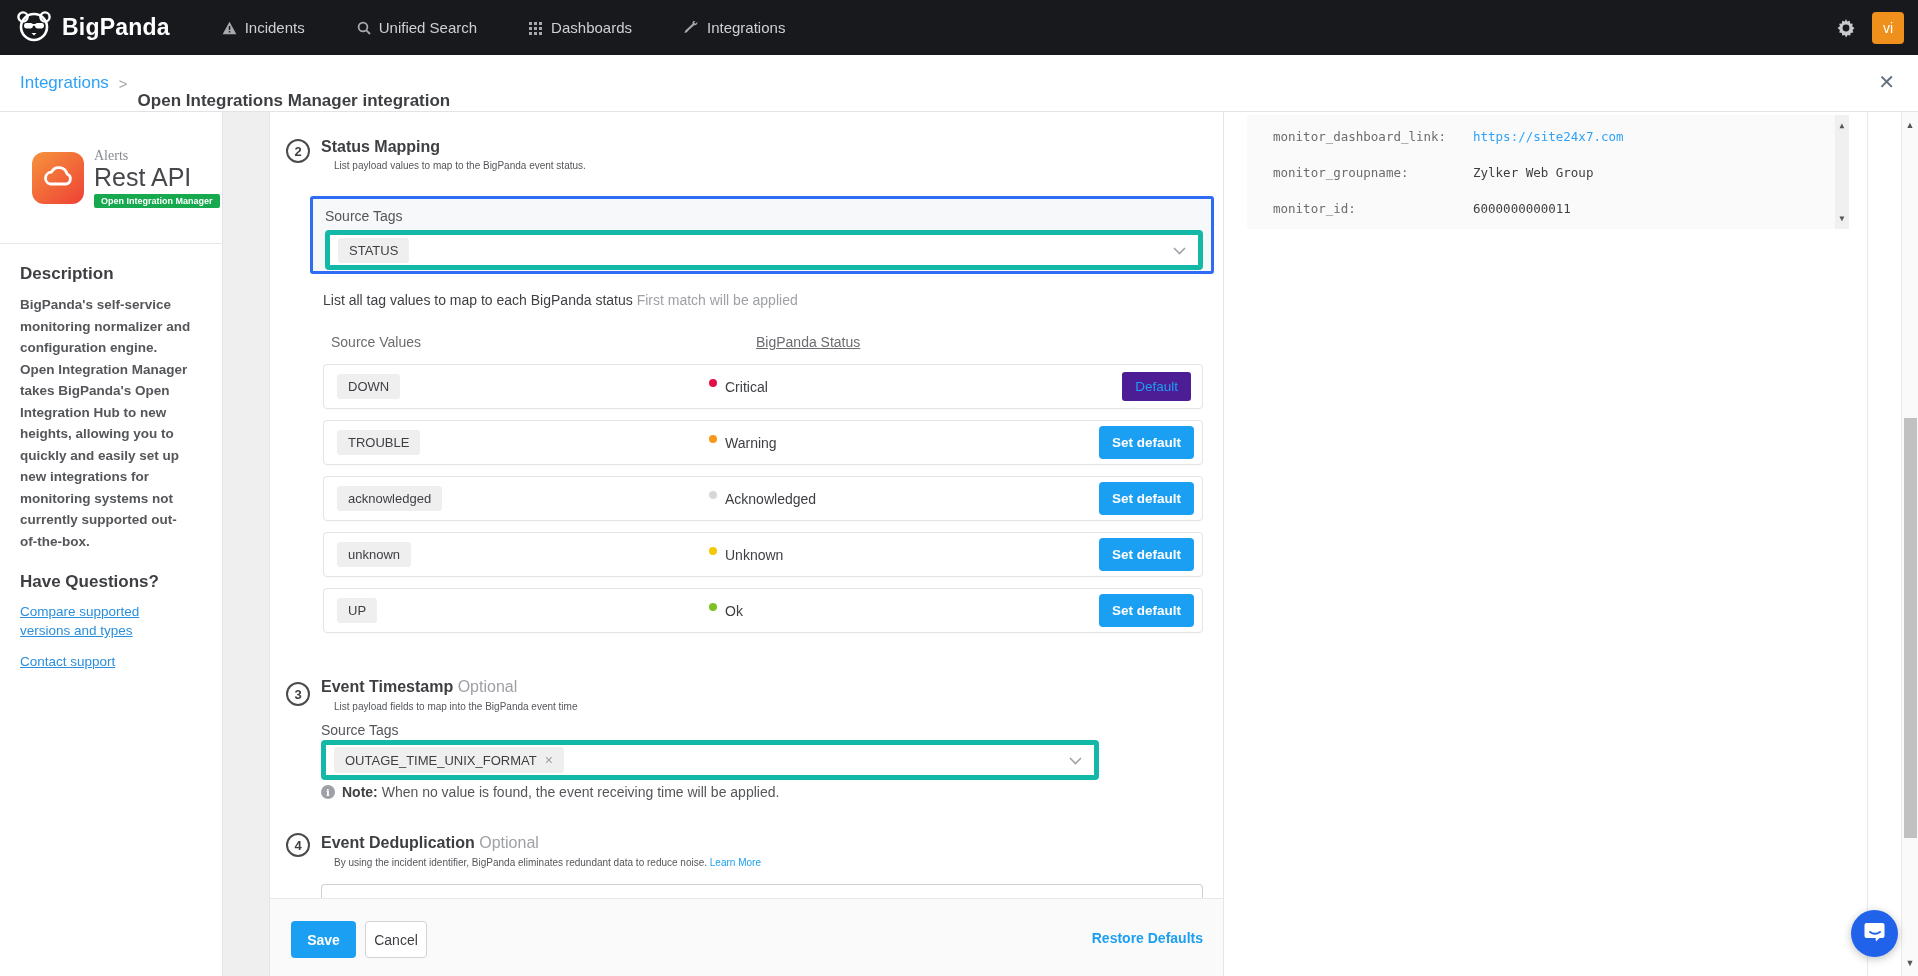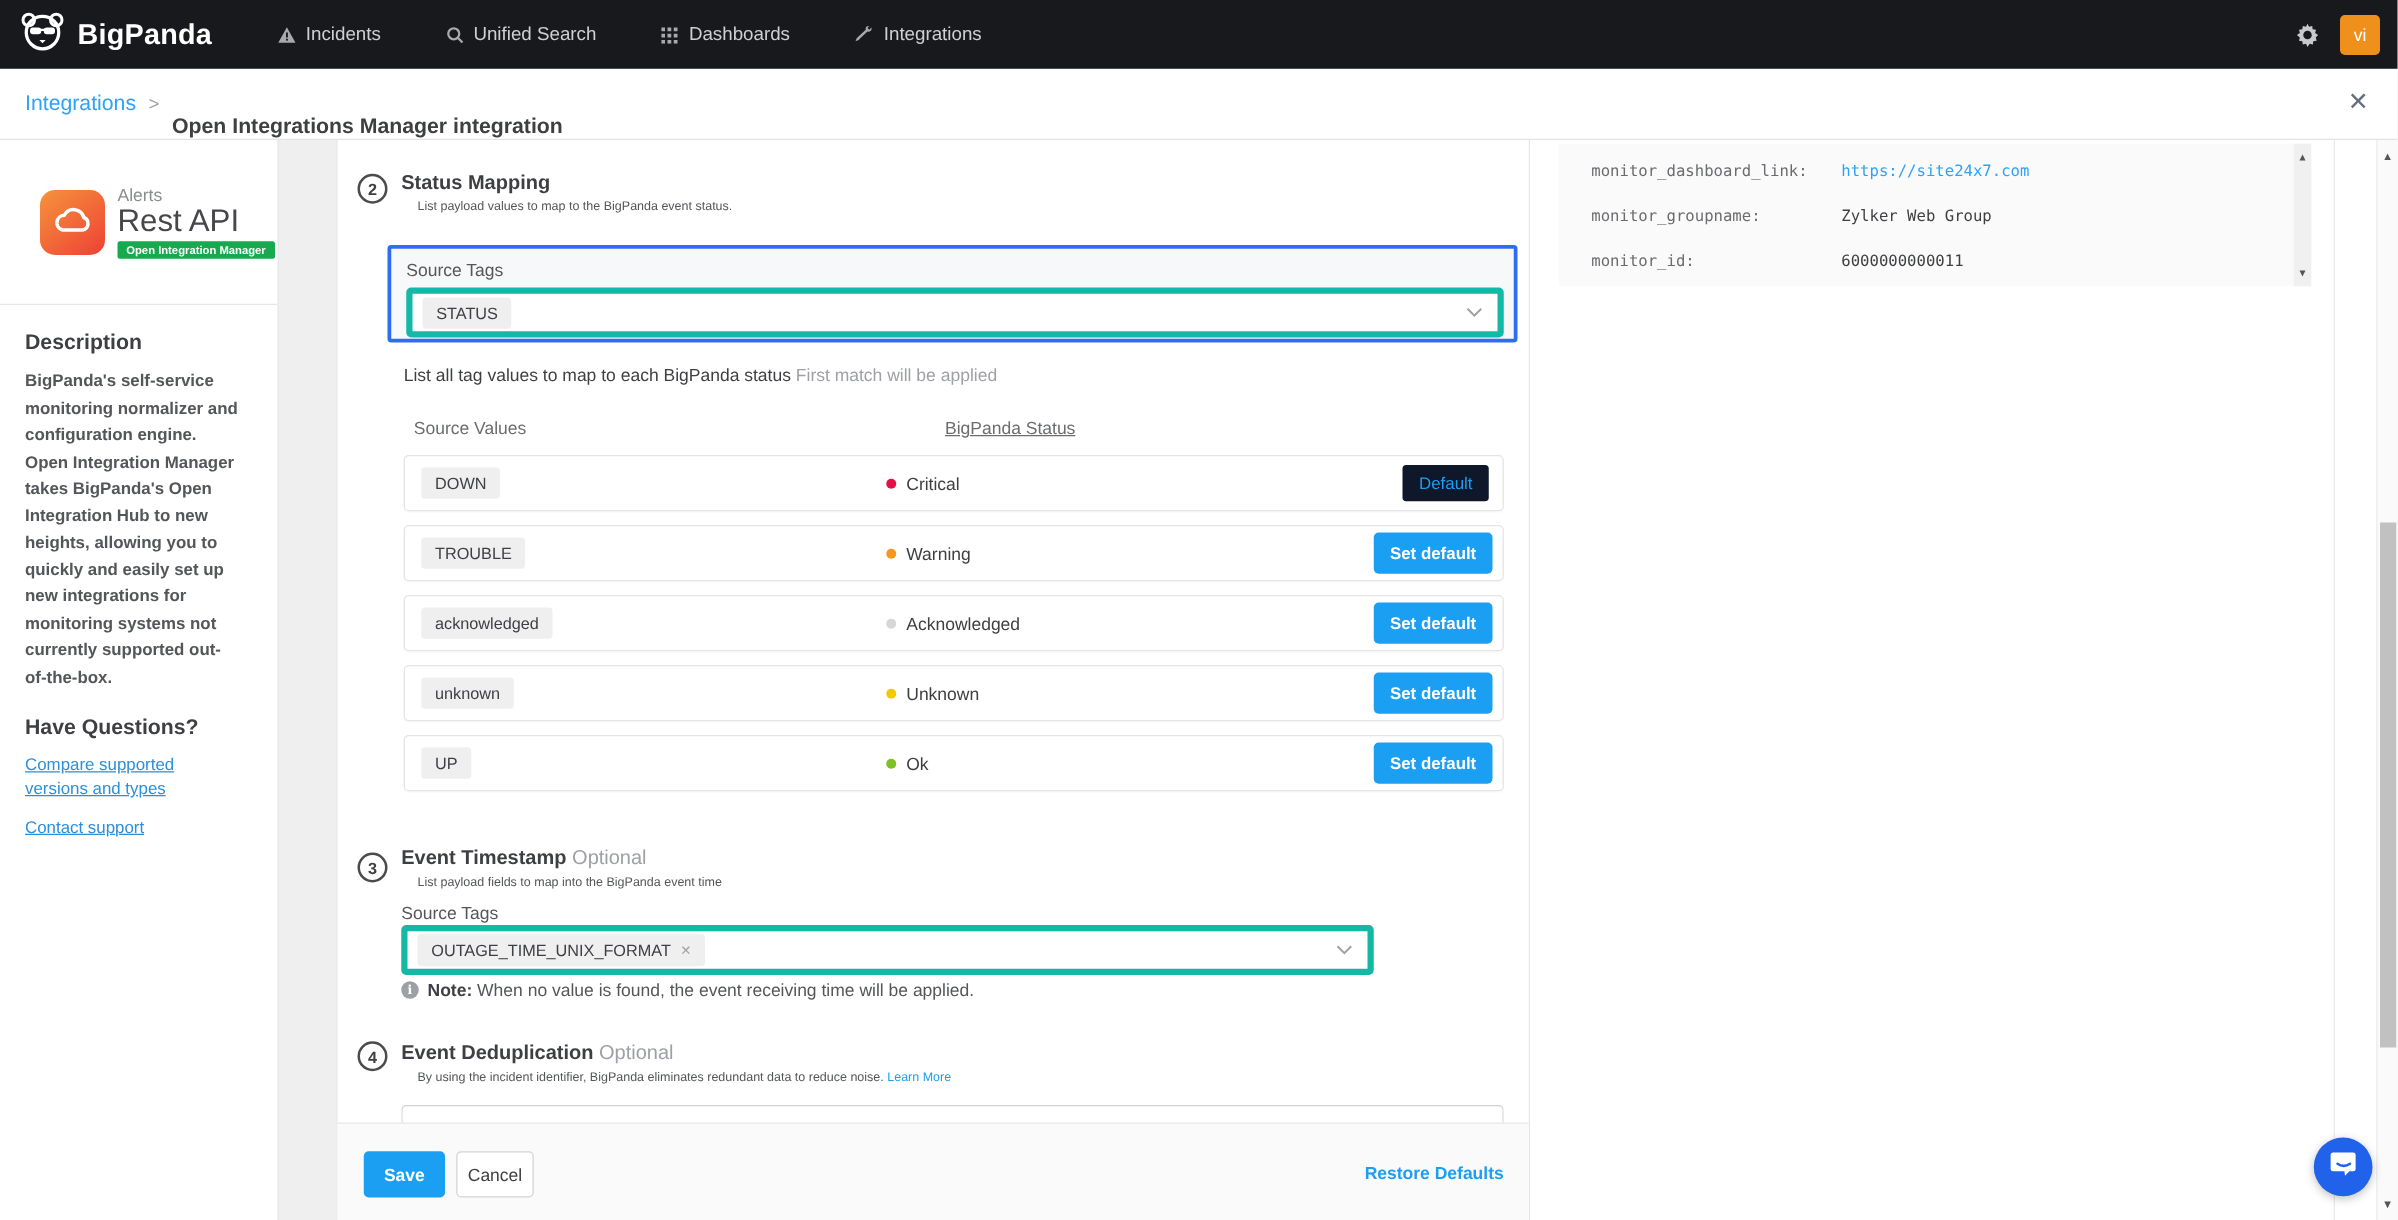--- a/index.html
+++ b/index.html
@@ -28,21 +28,21 @@
   .crumb-title { color:#3e3f42; font-size:17px; font-weight:bold;margin-top:35px; }
   .close-x { position:absolute; right:23px; top:17px; font-size:20px; color:#64707d; cursor:pointer; line-height:1; }
 
   
   .sidebar { position:absolute; left:0; top:112px; width:223px; height:864px; background:#fff;
     border-right:1px solid #e2e3e5; }
   .logo-block { height:132px; border-bottom:1px solid #e6e7e9; position:relative; }
   .logo-sq { position:absolute; left:32px; top:40px; width:52px; height:52px; border-radius:12px;
     background:linear-gradient(140deg,#f6933c,#ee4135); display:flex; align-items:center; justify-content:center; }
   .logo-txt { position:absolute; left:94px; top:36px; }
-  .logo-line1 { font-size:14px; color:#8a8c90; }
+  .logo-line1 { font-size:14px; color:#8a8c90;font-family:Liberation Serif, serif; }
   .logo-line2 { font-size:25px; color:#46474b; font-weight:500; line-height:1.05; }
   .logo-badge { display:inline-block; margin-top:0; background:#16a94d; color:#fff;
     font-size:9px; font-weight:bold; padding:2px 7px; border-radius:2px; white-space:nowrap; }
   .side-section { padding:20px 26px 0 20px; }
   .side-h { font-size:17px; font-weight:bold; color:#3e3f42; margin-bottom:10px; }
   .side-p { font-size:13.5px; color:#54565a; line-height:21.5px; width:172px;font-weight:bold; }
   .side-link { display:block; font-size:13.5px; color:#2b8fdc; text-decoration:underline;
     line-height:19px; margin-bottom:12px; width:172px; cursor:pointer; }
 
   
@@ -63,23 +63,23 @@
     display:inline-flex; align-items:center; gap:8px; }
   .chip .x { color:#9ea0a5; font-size:14px; cursor:pointer; }
   .chev { position:absolute; right:12px; top:50%; transform:translateY(-50%); }
   .help-line { position:absolute; left:53px; top:180px; font-size:14px; color:#3e3f42; }
   .help-line .muted { color:#9ea0a5; }
   .tbl-head { position:absolute; top:222px; font-size:14px; color:#6b6c6f; }
   .rows { position:absolute; left:53px; top:252px; width:880px; display:flex; flex-direction:column; gap:11px; }
   .mrow { height:45px; background:#fff; border:1px solid #e3e4e6; border-radius:4px;
     display:flex; align-items:center; position:relative; box-shadow:0 1px 1px rgba(0,0,0,.02); }
   .mrow .chip { margin-left:13px; }
-  .statcell { position:absolute; left:385px; display:flex; align-items:center; gap:8px; font-size:14px; color:#3e3f42; }
+  .statcell { position:absolute; left:385px; display:flex; align-items:flex-start; gap:8px; font-size:14px; color:#3e3f42; }
   .dot { width:8px; height:8px; border-radius:50%; }
-  .badge-default { position:absolute; right:11px; background:#0f172a; color:#1b9ff2; font-size:13.5px;
+  .badge-default { position:absolute; right:11px; background:#4c1d95; color:#1b9ff2; font-size:13.5px;
     padding:7px 13px; border-radius:3px; cursor:pointer; }
   .btn-setdef { position:absolute; right:8px; background:#1b9ff2; color:#fff; font-size:13.5px; font-weight:bold;
     border:none; padding:9px 13px; border-radius:4px; cursor:pointer; }
   .wide-select { position:absolute; left:51px; width:778px; }
   .note-line { position:absolute; left:51px; top:672px; font-size:14px; color:#54565a;
     display:flex; align-items:center; gap:7px; }
   .note-ico { width:14px; height:14px; border-radius:50%; background:#9ea0a5; color:#fff; font-size:10px;
     font-weight:bold; display:inline-flex; align-items:center; justify-content:center; font-family:"DejaVu Serif",serif; }
   .link-blue { color:#1b9ff2; cursor:pointer; }
   .cut-input { position:absolute; left:51px; top:772px; width:882px; height:16px;

